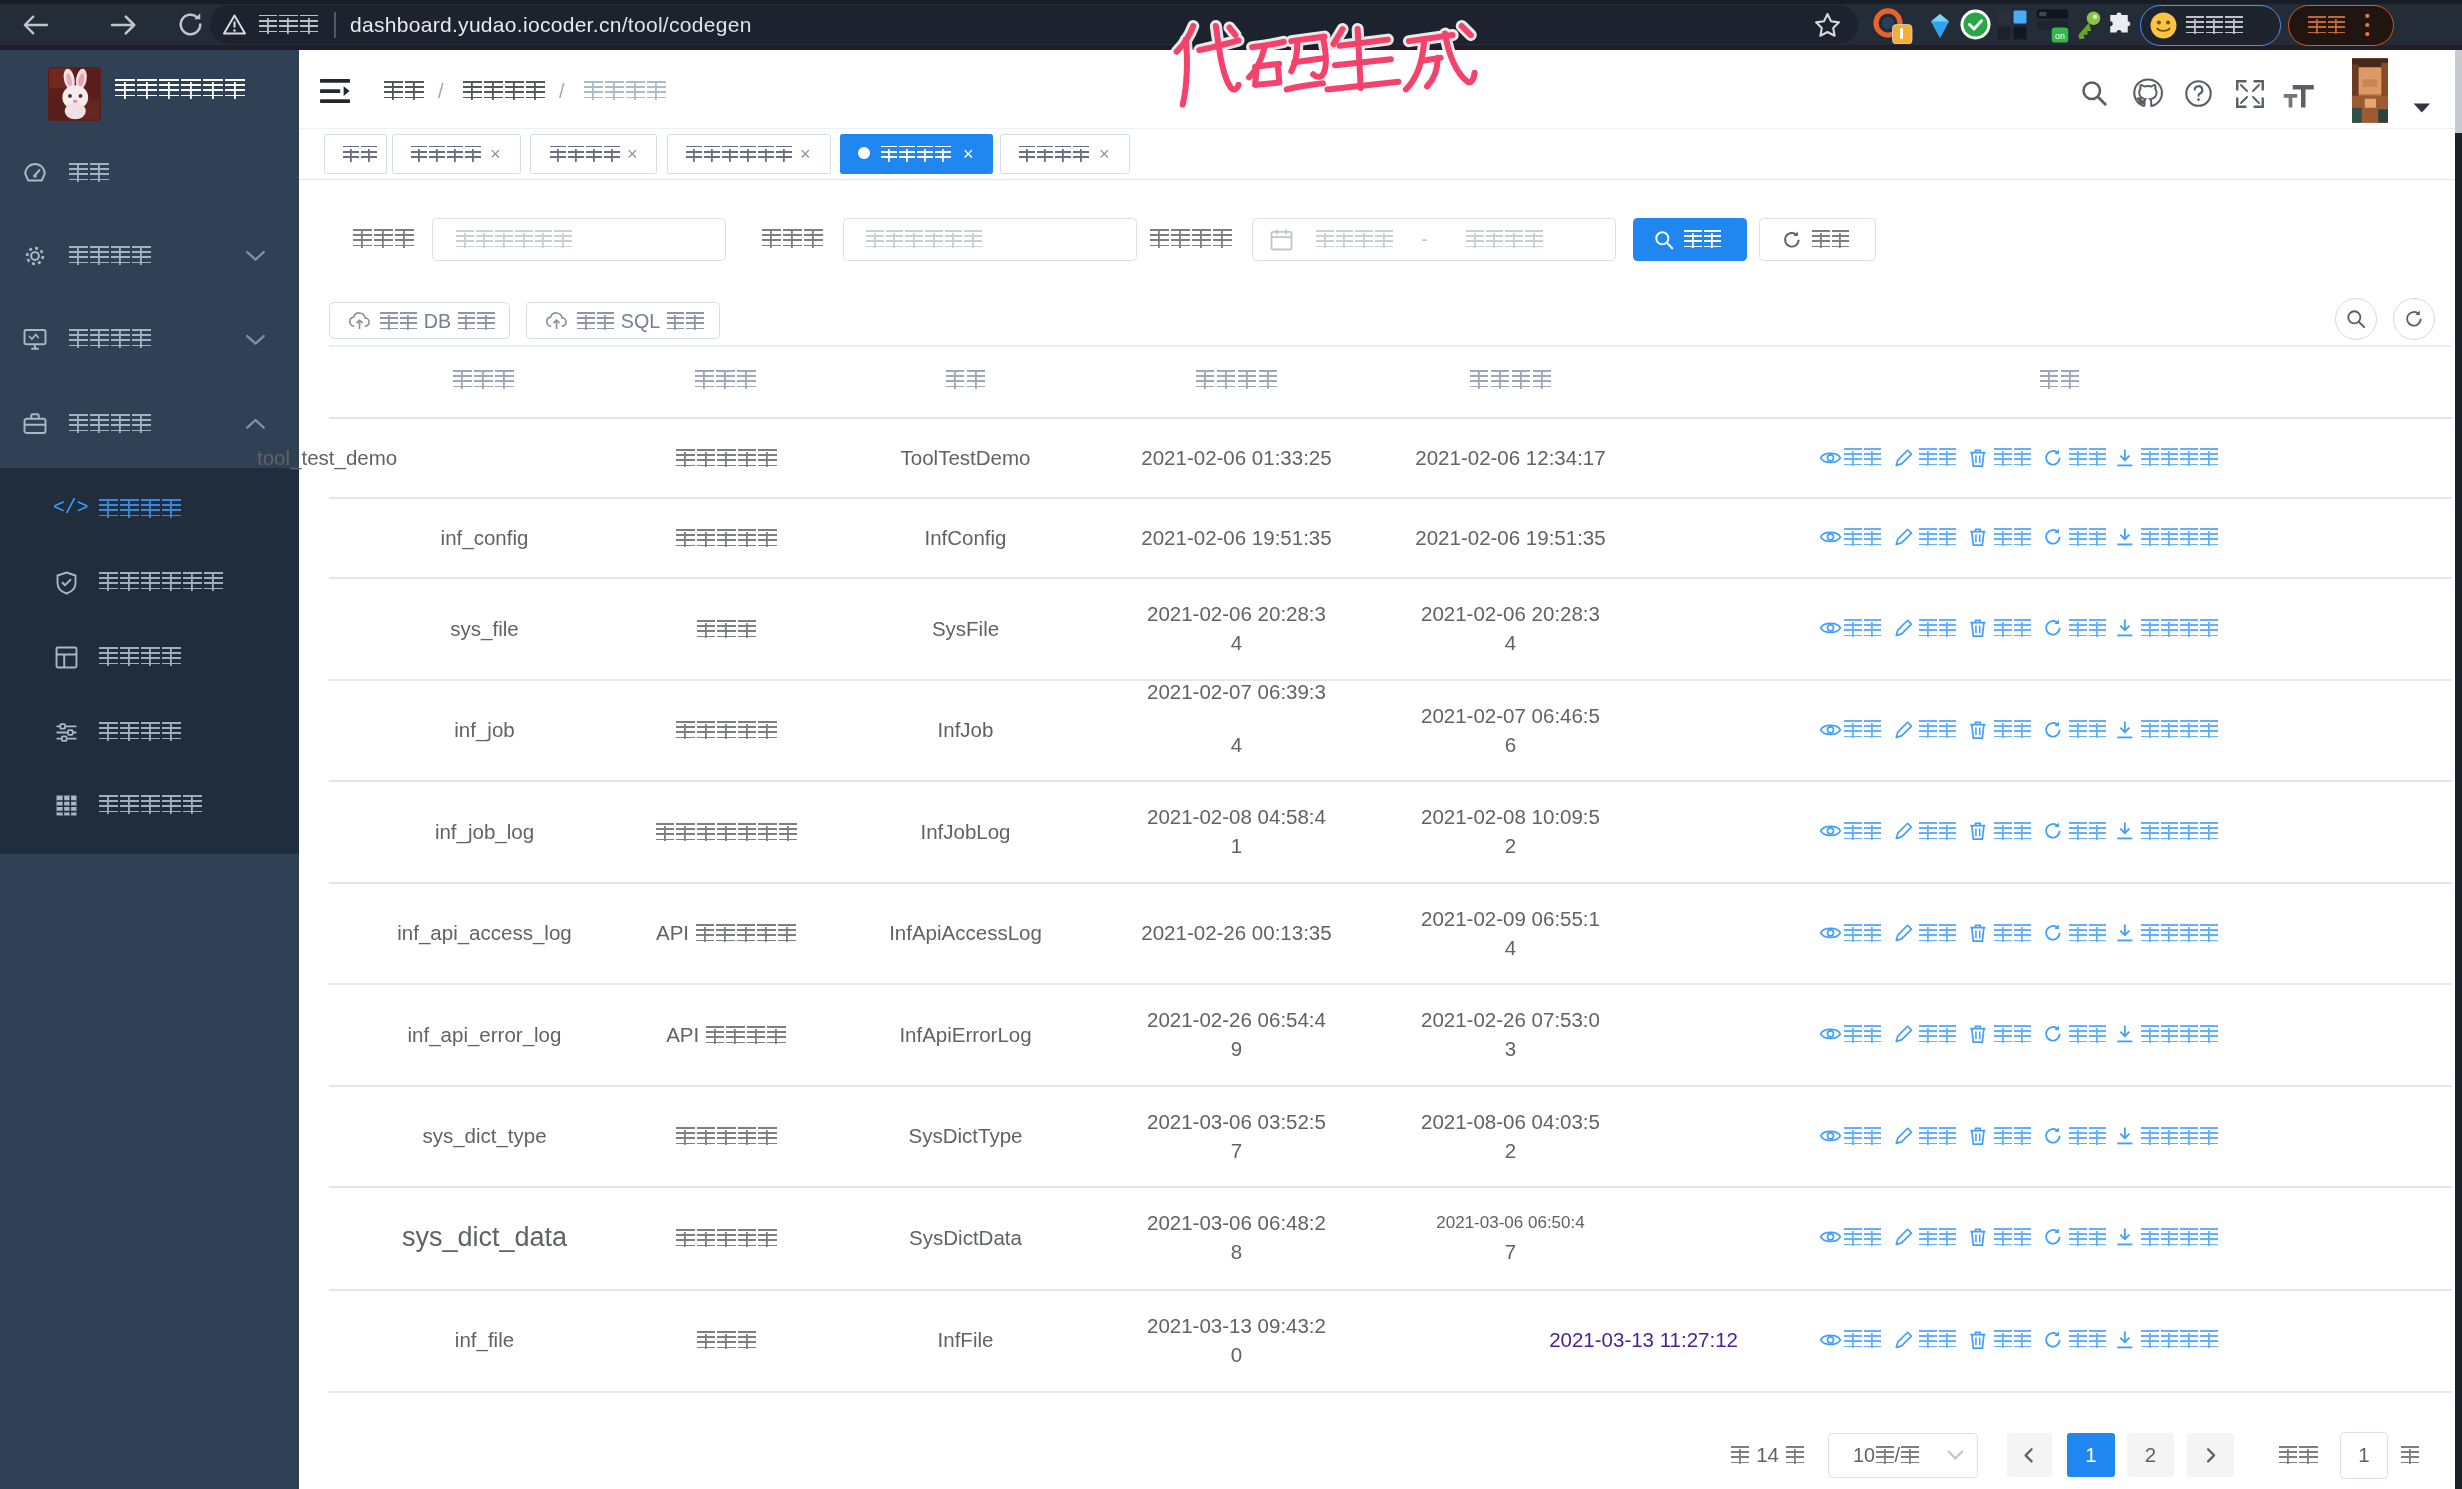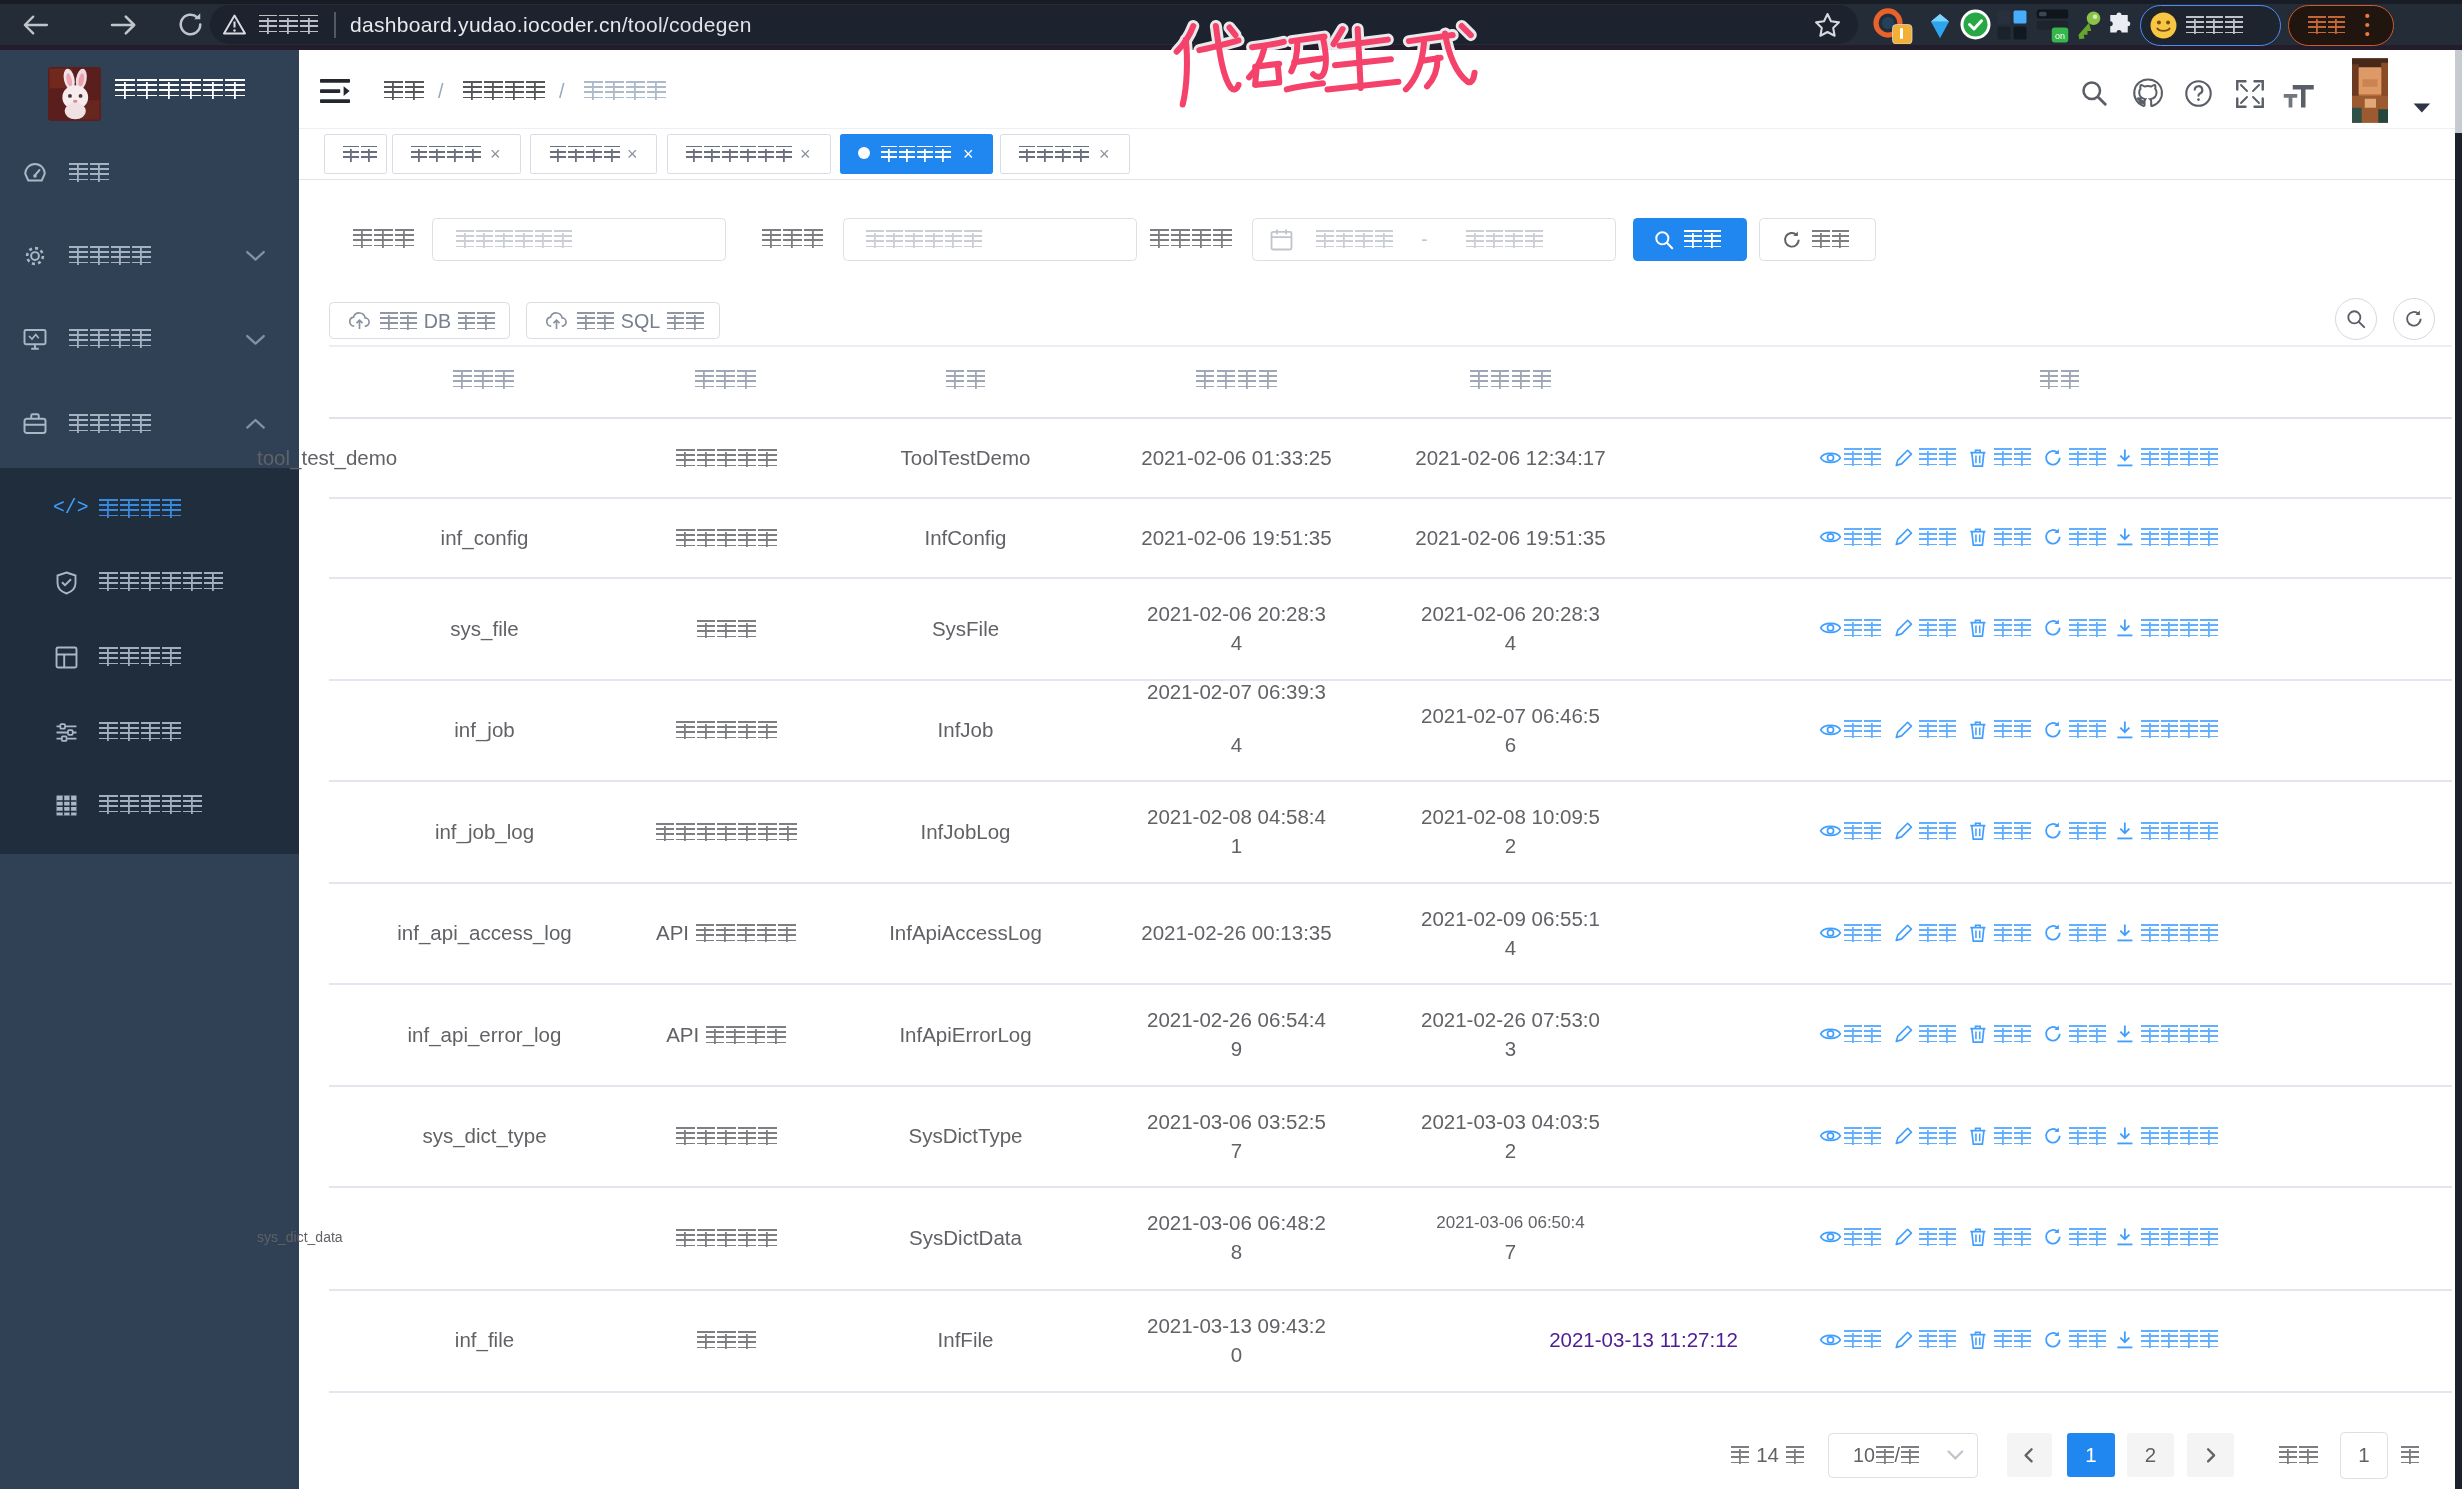--- a/index.html
+++ b/index.html
@@ -677,21 +677,21 @@
     <path d="M13 2v14M7 10l6 6 6-6" fill="none" stroke="#409EFF" stroke-width="2.4"></path>
     <path d="M3 23h20" stroke="#409EFF" stroke-width="2.4"></path>
   </svg>
 <div class="ab" style="left:2140px;top:1019px;height:30px;line-height:30px;font-size:19.7px;color:#409EFF"><i class="g"></i><i class="g"></i><i class="g"></i><i class="g"></i></div>
 <div class="ab" style="left:329px;top:1085px;width:2123px;height:1.9px;background:#e3e6ee"></div>
 <div class="ab" style="left:257px;top:1121px;width:455px;height:29px;line-height:29px;text-align:center;font-size:20.5px;color:#606266">sys_dict_type</div>
 <div class="ab" style="left:499px;top:1121px;width:455px;height:29px;line-height:29px;text-align:center;font-size:20.5px;color:#606266"><i class="g"></i><i class="g"></i><i class="g"></i><i class="g"></i><i class="g"></i></div>
 <div class="ab" style="left:738px;top:1121px;width:455px;height:29px;line-height:29px;text-align:center;font-size:20.5px;color:#606266">SysDictType</div>
 <div class="ab" style="left:1009px;top:1107px;width:455px;height:29px;line-height:29px;text-align:center;font-size:20.5px;color:#606266">2021-03-06 03:52:5</div>
 <div class="ab" style="left:1009px;top:1136px;width:455px;height:29px;line-height:29px;text-align:center;font-size:20.5px;color:#606266">7</div>
-<div class="ab" style="left:1283px;top:1107px;width:455px;height:29px;line-height:29px;text-align:center;font-size:20.5px;color:#606266">2021-03-03 04:03:5</div>
+<div class="ab" style="left:1283px;top:1107px;width:455px;height:29px;line-height:29px;text-align:center;font-size:20.5px;color:#606266">2021-08-06 04:03:5</div>
 <div class="ab" style="left:1283px;top:1136px;width:455px;height:29px;line-height:29px;text-align:center;font-size:20.5px;color:#606266">2</div>
 <svg class="ab" style="left:1819px;top:1126px" width="23" height="19.7" viewBox="0 0 30 26">
     <path d="M2 13C6 5 24 5 28 13c-4 8-22 8-26 0z" fill="none" stroke="#409EFF" stroke-width="2.2"></path>
     <circle cx="15" cy="13" r="4" fill="none" stroke="#409EFF" stroke-width="2.2"></circle>
   </svg>
 <div class="ab" style="left:1843px;top:1121px;height:30px;line-height:30px;font-size:19.7px;color:#409EFF"><i class="g"></i><i class="g"></i></div>
 <svg class="ab" style="left:1894px;top:1126px" width="19.7" height="19.7" viewBox="0 0 26 26">
     <path d="M3 23l2-7L18 3l5 5L10 21z" fill="none" stroke="#409EFF" stroke-width="2.2" stroke-linejoin="round"></path>
   </svg>
 <div class="ab" style="left:1918px;top:1121px;height:30px;line-height:30px;font-size:19.7px;color:#409EFF"><i class="g"></i><i class="g"></i></div>
@@ -704,21 +704,21 @@
     <path d="M22 13a9 9 0 1 1-2.6-6.4" fill="none" stroke="#409EFF" stroke-width="2.4"></path>
     <path d="M21 2v6h-6z" fill="#409EFF"></path>
   </svg>
 <div class="ab" style="left:2068px;top:1121px;height:30px;line-height:30px;font-size:19.7px;color:#409EFF"><i class="g"></i><i class="g"></i></div>
 <svg class="ab" style="left:2115px;top:1126px" width="19.7" height="19.7" viewBox="0 0 26 26">
     <path d="M13 2v14M7 10l6 6 6-6" fill="none" stroke="#409EFF" stroke-width="2.4"></path>
     <path d="M3 23h20" stroke="#409EFF" stroke-width="2.4"></path>
   </svg>
 <div class="ab" style="left:2140px;top:1121px;height:30px;line-height:30px;font-size:19.7px;color:#409EFF"><i class="g"></i><i class="g"></i><i class="g"></i><i class="g"></i></div>
 <div class="ab" style="left:329px;top:1186px;width:2123px;height:1.9px;background:#e3e6ee"></div>
-<div class="ab" style="left:257px;top:1223px;width:455px;height:29px;line-height:29px;text-align:left;font-size:14px;color:#606266">sys_dict_data</div>
+<div class="ab" style="left:257px;top:1223px;width:455px;height:29px;line-height:29px;text-align:center;font-size:27px;color:#606266">sys_dict_data</div>
 <div class="ab" style="left:499px;top:1223px;width:455px;height:29px;line-height:29px;text-align:center;font-size:20.5px;color:#606266"><i class="g"></i><i class="g"></i><i class="g"></i><i class="g"></i><i class="g"></i></div>
 <div class="ab" style="left:738px;top:1223px;width:455px;height:29px;line-height:29px;text-align:center;font-size:20.5px;color:#606266">SysDictData</div>
 <div class="ab" style="left:1009px;top:1208px;width:455px;height:29px;line-height:29px;text-align:center;font-size:20.5px;color:#606266">2021-03-06 06:48:2</div>
 <div class="ab" style="left:1009px;top:1237px;width:455px;height:29px;line-height:29px;text-align:center;font-size:20.5px;color:#606266">8</div>
 <div class="ab" style="left:1283px;top:1208px;width:455px;height:29px;line-height:29px;text-align:center;font-size:17px;color:#606266">2021-03-06 06:50:4</div>
 <div class="ab" style="left:1283px;top:1237px;width:455px;height:29px;line-height:29px;text-align:center;font-size:20.5px;color:#606266">7</div>
 <svg class="ab" style="left:1819px;top:1227px" width="23" height="19.7" viewBox="0 0 30 26">
     <path d="M2 13C6 5 24 5 28 13c-4 8-22 8-26 0z" fill="none" stroke="#409EFF" stroke-width="2.2"></path>
     <circle cx="15" cy="13" r="4" fill="none" stroke="#409EFF" stroke-width="2.2"></circle>
   </svg>

